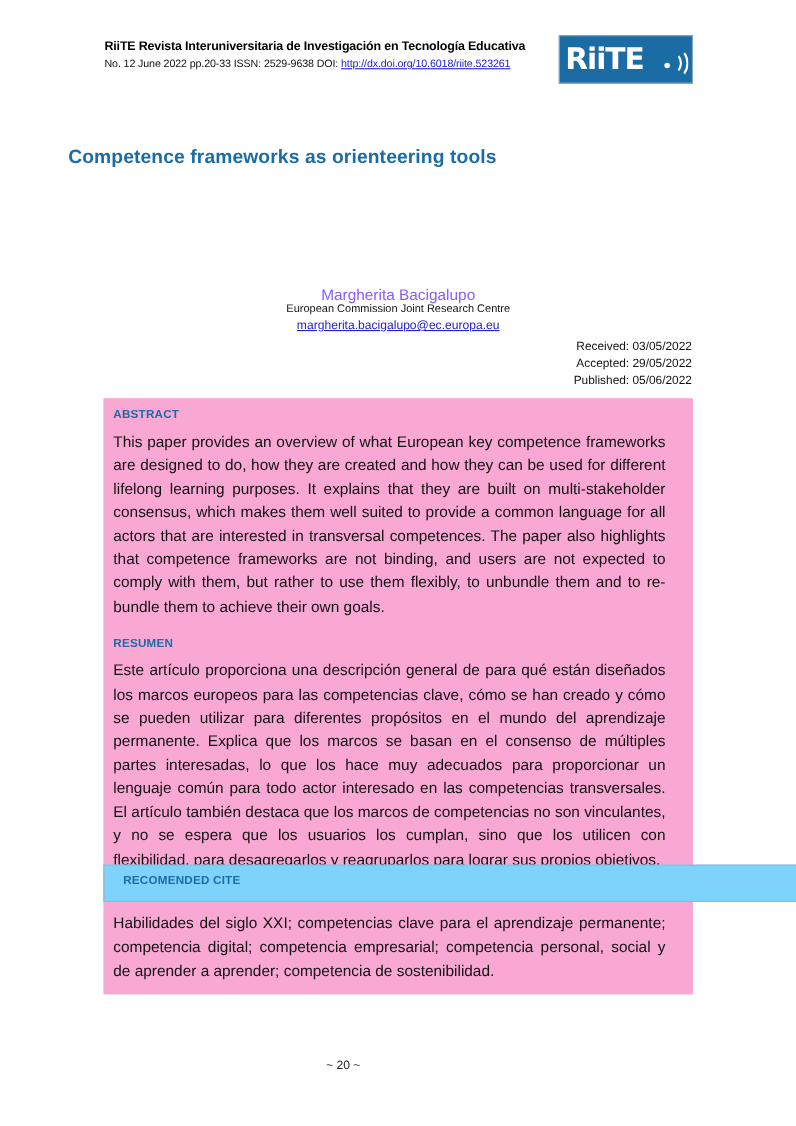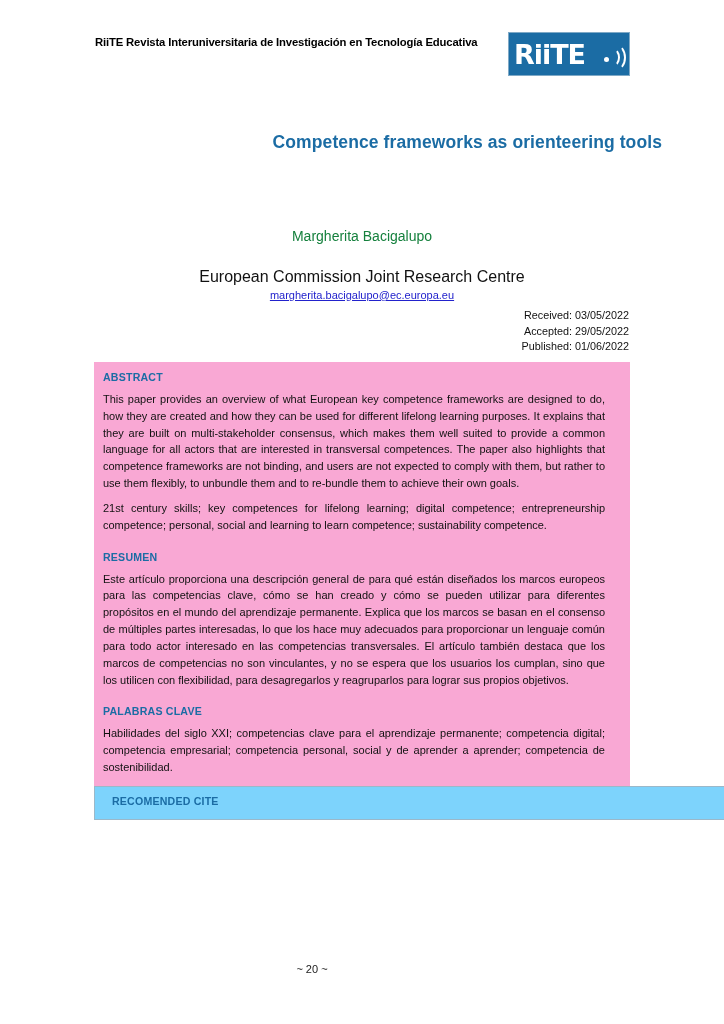--- a/index.html
+++ b/index.html
@@ -102,21 +102,21 @@
   }
   .logo-wifi .arc1 { width: 11px; height: 15px; bottom: 0px; left: 1px; }
   .logo-wifi .arc2 { width: 17px; height: 23px; bottom: -4px; left: 1px; }
 
   
   .title-block {
     position: absolute;
     left: 62px;
     top: 132px;
     width: 600px;
-    text-align: right;
+    text-align: left;
   }
   .paper-title {
     font-size: 17.5px;
     font-weight: bold;
     color: #1b6ca4;
     letter-spacing: 0.1px;
   }
   .paper-subtitle {
     margin-top: 21px;
     font-size: 14.3px;
@@ -127,25 +127,26 @@
   
   .author-block {
     position: absolute;
     left: 62px;
     top: 228px;
     width: 600px;
     text-align: center;
   }
   .author-name {
     font-size: 14px;
-    color: #15803d;
+    color: #8b5cf6;
+    margin-top: 32px;
   }
   .author-affil {
-    margin-top: 24px;
-    font-size: 16px;
+    margin-top: 0;
+    font-size: 10px;
     color: #111111;
   }
   .author-email {
     margin-top: 3px;
     font-size: 11px;
   }
   .author-email a {
     color: #2222cc;
     text-decoration: underline;
   }
@@ -173,21 +174,21 @@
   }
   .section-heading {
     font-size: 10.6px;
     font-weight: bold;
     color: #1b6ca4;
     letter-spacing: 0.2px;
     margin: 0 0 2px 0;
   }
   .section-heading.spaced { margin-top: 17px; }
   .body-text {
-    font-size: 11px;
+    font-size: 14px;
     line-height: 1.53;
     color: #111111;
     text-align: justify;
     margin: 8px 16px 0 0;
   }
 
   
   .cite-box {
     position: absolute;
     left: 94px;
@@ -223,20 +224,21 @@
   }
 </style>
 </head>
 <body>
 
 <div class="page">
 
   <div class="masthead">
     <div class="masthead-text">
       <div class="journal-title">RiiTE Revista Interuniversitaria de Investigación en Tecnología Educativa</div>
+      <div class="journal-meta"><span>No. 12 June 2022 pp.20-33 ISSN: 2529-9638 DOI: </span><a href="#">http://dx.doi.org/10.6018/riite.523261</a></div>
     </div>
     <div class="logo">
       <span class="logo-text">RiiTE</span>
       <span class="logo-wifi">
         <span class="dot"></span>
         <span class="arc arc1"></span>
         <span class="arc arc2"></span>
       </span>
     </div>
   </div>
@@ -247,28 +249,27 @@
 
   <div class="author-block">
     <div class="author-name">Margherita Bacigalupo</div>
     <div class="author-affil">European Commission Joint Research Centre</div>
     <div class="author-email"><a href="#">margherita.bacigalupo@ec.europa.eu</a></div>
   </div>
 
   <div class="dates">
     <div>Received: 03/05/2022</div>
     <div>Accepted: 29/05/2022</div>
-    <div>Published: 01/06/2022</div>
+    <div>Published: 05/06/2022</div>
   </div>
 
   <div class="panel">
     <div class="section-heading">ABSTRACT</div>
     <p class="body-text">This paper provides an overview of what European key competence frameworks are designed to do, how they are created and how they can be used for different lifelong learning purposes. It explains that they are built on multi-stakeholder consensus, which makes them well suited to provide a common language for all actors that are interested in transversal competences. The paper also highlights that competence frameworks are not binding, and users are not expected to comply with them, but rather to use them flexibly, to unbundle them and to re-bundle them to achieve their own goals.</p>
 
-    <p class="body-text">21st century skills; key competences for lifelong learning; digital competence; entrepreneurship competence; personal, social and learning to learn competence; sustainability competence.</p>
 
     <div class="section-heading spaced">RESUMEN</div>
     <p class="body-text">Este artículo proporciona una descripción general de para qué están diseñados los marcos europeos para las competencias clave, cómo se han creado y cómo se pueden utilizar para diferentes propósitos en el mundo del aprendizaje permanente. Explica que los marcos se basan en el consenso de múltiples partes interesadas, lo que los hace muy adecuados para proporcionar un lenguaje común para todo actor interesado en las competencias transversales. El artículo también destaca que los marcos de competencias no son vinculantes, y no se espera que los usuarios los cumplan, sino que los utilicen con flexibilidad, para desagregarlos y reagruparlos para lograr sus propios objetivos.</p>
 
     <div class="section-heading spaced">PALABRAS CLAVE</div>
     <p class="body-text">Habilidades del siglo XXI; competencias clave para el aprendizaje permanente; competencia digital; competencia empresarial; competencia personal, social y de aprender a aprender; competencia de sostenibilidad.</p>
   </div>
 
   <div class="cite-box">
     <div class="section-heading">RECOMENDED CITE</div>

